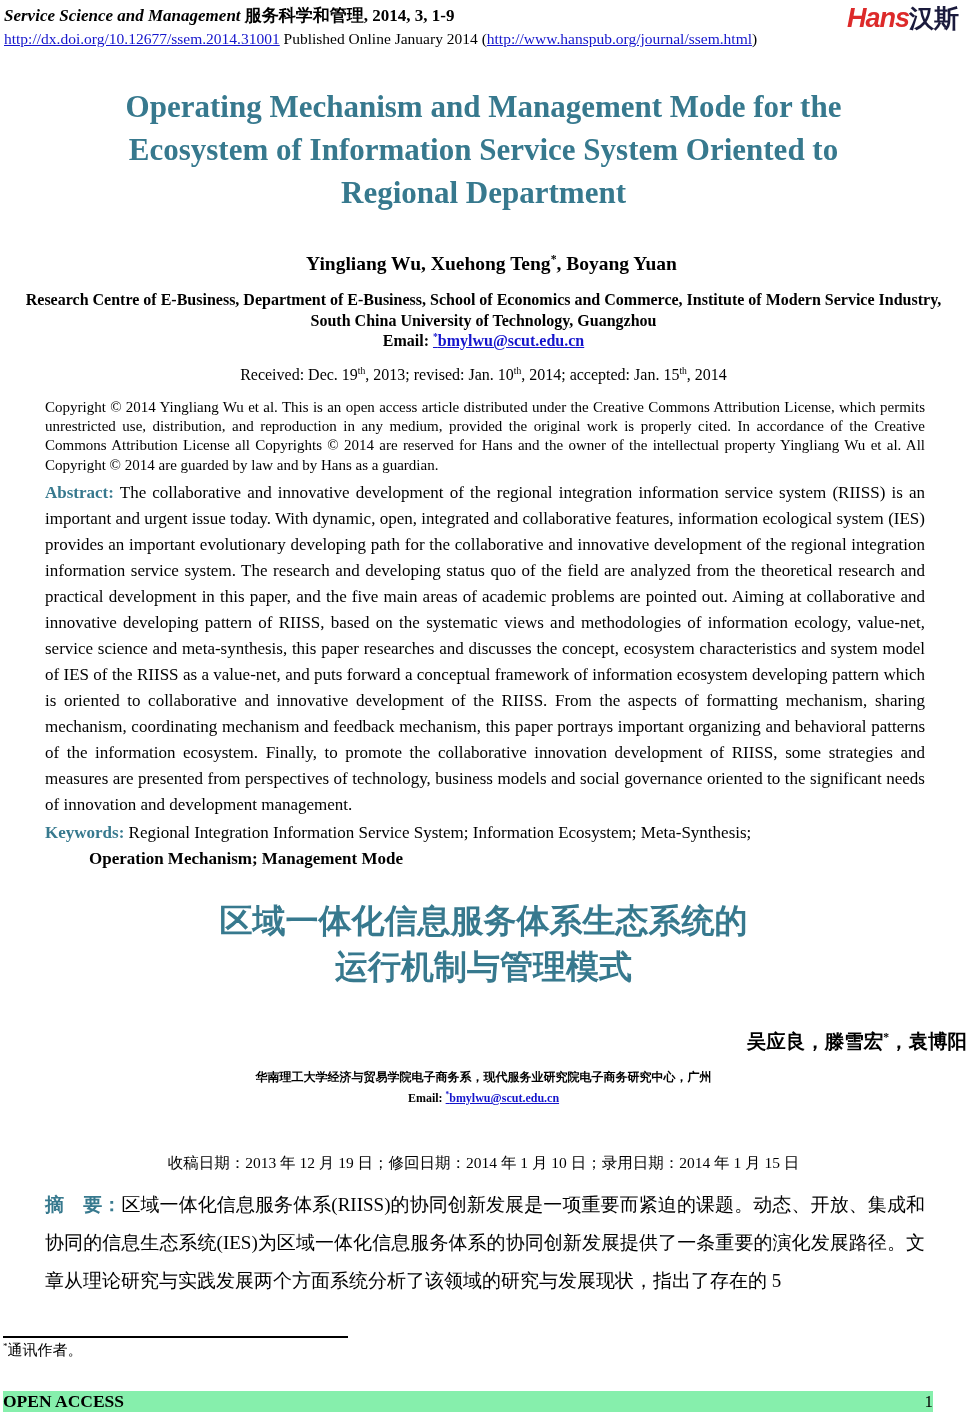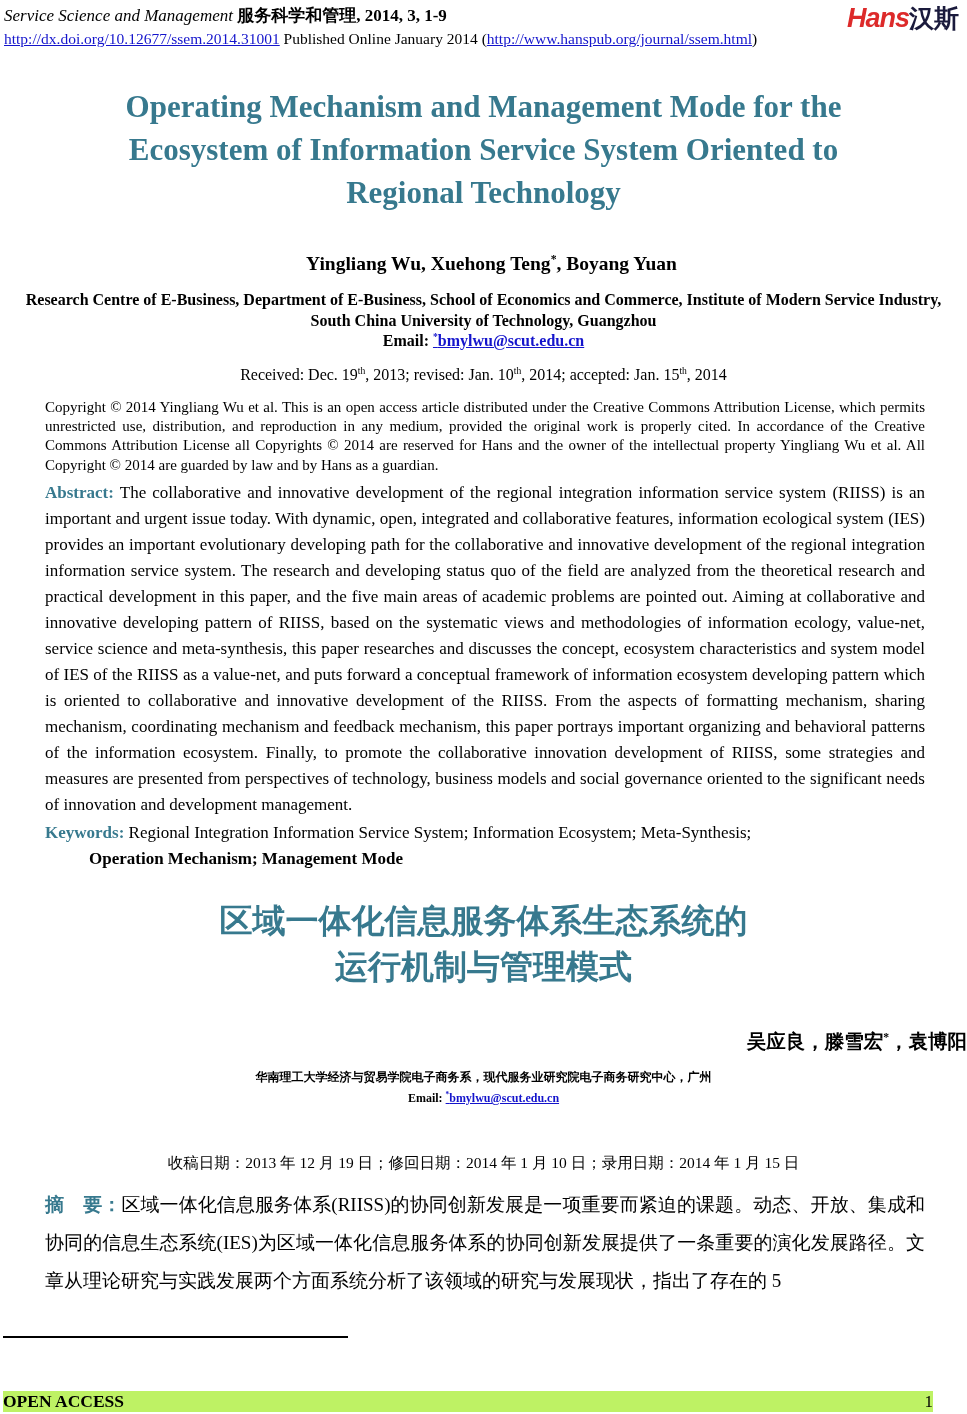--- a/index.html
+++ b/index.html
@@ -14,21 +14,21 @@
     width: 967px; height: 1414px; position: relative; overflow: hidden;
     background: #ffffff; color: #000;
     font-family: "Liberation Serif", "DejaVu Serif", serif;
   }
   sup { font-size: 60%; vertical-align: super; line-height: 0; }
   a.link { color: var(--link-blue); text-decoration: underline; cursor: pointer; }
 
   
   .header { display: flex; justify-content: space-between; align-items: flex-start; padding: 5px 8px 0 4px; }
   .h-line1 { font-size: 17px; line-height: 21px; }
-  .j-en { font-weight: normal; font-style: italic; text-align: right; }
+  .j-en { font-weight: bold; font-style: italic; text-align: right; }
   .j-zh, .j-issue { font-weight: bold; }
   .h-line2 { font-size: 15.5px; line-height: 20px; margin-top: 3px; }
   .logo { white-space: nowrap; line-height: 26px; }
   .logo-hans { color: var(--hans-red); font-family: "Liberation Sans", sans-serif; font-style: italic; font-weight: bold; font-size: 27px; letter-spacing: -1px; }
   .logo-zh { color: var(--hans-dark); font-family: "Liberation Sans", sans-serif; font-weight: bold; font-size: 25px; }
 
   
   .title { color: var(--accent-teal); font-size: 31px; line-height: 43px; font-weight: bold; text-align: center; margin: 36px 10px 0 10px; }
   .tline { display: block; }
   .authors { text-align: center; font-weight: bold; font-size: 19.5px; margin-top: 39px; padding-left: 16px; }
@@ -44,21 +44,21 @@
   
   .title-zh { color: var(--accent-teal); font-family: "Liberation Sans", sans-serif; font-weight: bold; font-size: 33px; line-height: 46px; text-align: center; margin: 26px 0 0; }
   .authors-zh { text-align: right; font-weight: bold; font-size: 19.5px; margin-top: 38px; }
   .affil-zh { text-align: center; font-size: 12px; line-height: 21px; margin-top: 12px; }
   .dates-zh { text-align: center; font-size: 15.5px; margin-top: 44px; }
   .abstract-zh { font-size: 19px; line-height: 38px; text-align: justify; margin: 12px 42px 0 45px; }
 
   
   .footnote { position: absolute; left: 3px; top: 1336px; width: 400px; font-size: 15px; background: #fff; }
   .footnote-rule { border-top: 2px solid #000; width: 345px; margin-bottom: 3px; }
-  .footer { position: absolute; left: 3px; right: 34px; bottom: 2px; display: flex; justify-content: space-between; align-items: baseline; background: #bef264; }
+  .footer { position: absolute; left: 3px; right: 34px; bottom: 2px; display: flex; justify-content: space-between; align-items: baseline; background: #86efac; }
   .oa { font-weight: bold; font-size: 17.5px; }
   .pageno { font-size: 17px; }
 </style>
 </head>
 <body>
 
 <div class="page">
 
   <div class="header">
     <div class="header-left">
@@ -70,21 +70,21 @@
       </div>
     </div>
     <div class="logo">
       <span class="logo-hans">Hans</span><span class="logo-zh">汉斯</span>
     </div>
   </div>
 
   <h1 class="title">
     <span class="tline">Operating Mechanism and Management Mode for the</span>
     <span class="tline">Ecosystem of Information Service System Oriented to</span>
-    <span class="tline">Regional Technology</span>
+    <span class="tline">Regional Department</span>
   </h1>
 
   <div class="authors">
     <span>Yingliang Wu, Xuehong Teng</span><sup>*</sup><span>, Boyang Yuan</span>
   </div>
 
   <div class="affil">
     <span class="block">Research Centre of E-Business, Department of E-Business, School of Economics and Commerce, Institute of Modern Service Industry,</span>
     <span class="block">South China University of Technology, Guangzhou</span>
     <span class="block">
@@ -124,20 +124,21 @@
   </div>
 
   <div class="dates-zh">收稿日期：2013 年 12 月 19 日；修回日期：2014 年 1 月 10 日；录用日期：2014 年 1 月 15 日</div>
 
   <p class="abstract-zh">
     <span class="label">摘　要：</span><span>区域一体化信息服务体系(RIISS)的协同创新发展是一项重要而紧迫的课题。动态、开放、集成和协同的信息生态系统(IES)为区域一体化信息服务体系的协同创新发展提供了一条重要的演化发展路径。文章从理论研究与实践发展两个方面系统分析了该领域的研究与发展现状，指出了存在的 5</span>
   </p>
 
   <div class="footnote">
     <div class="footnote-rule"></div>
+    <div class="footnote-text"><sup>*</sup><span>通讯作者。</span></div>
   </div>
 
   <div class="footer">
     <span class="oa">OPEN ACCESS</span>
     <span class="pageno">1</span>
   </div>
 
 </div>
 
 </body></html>

